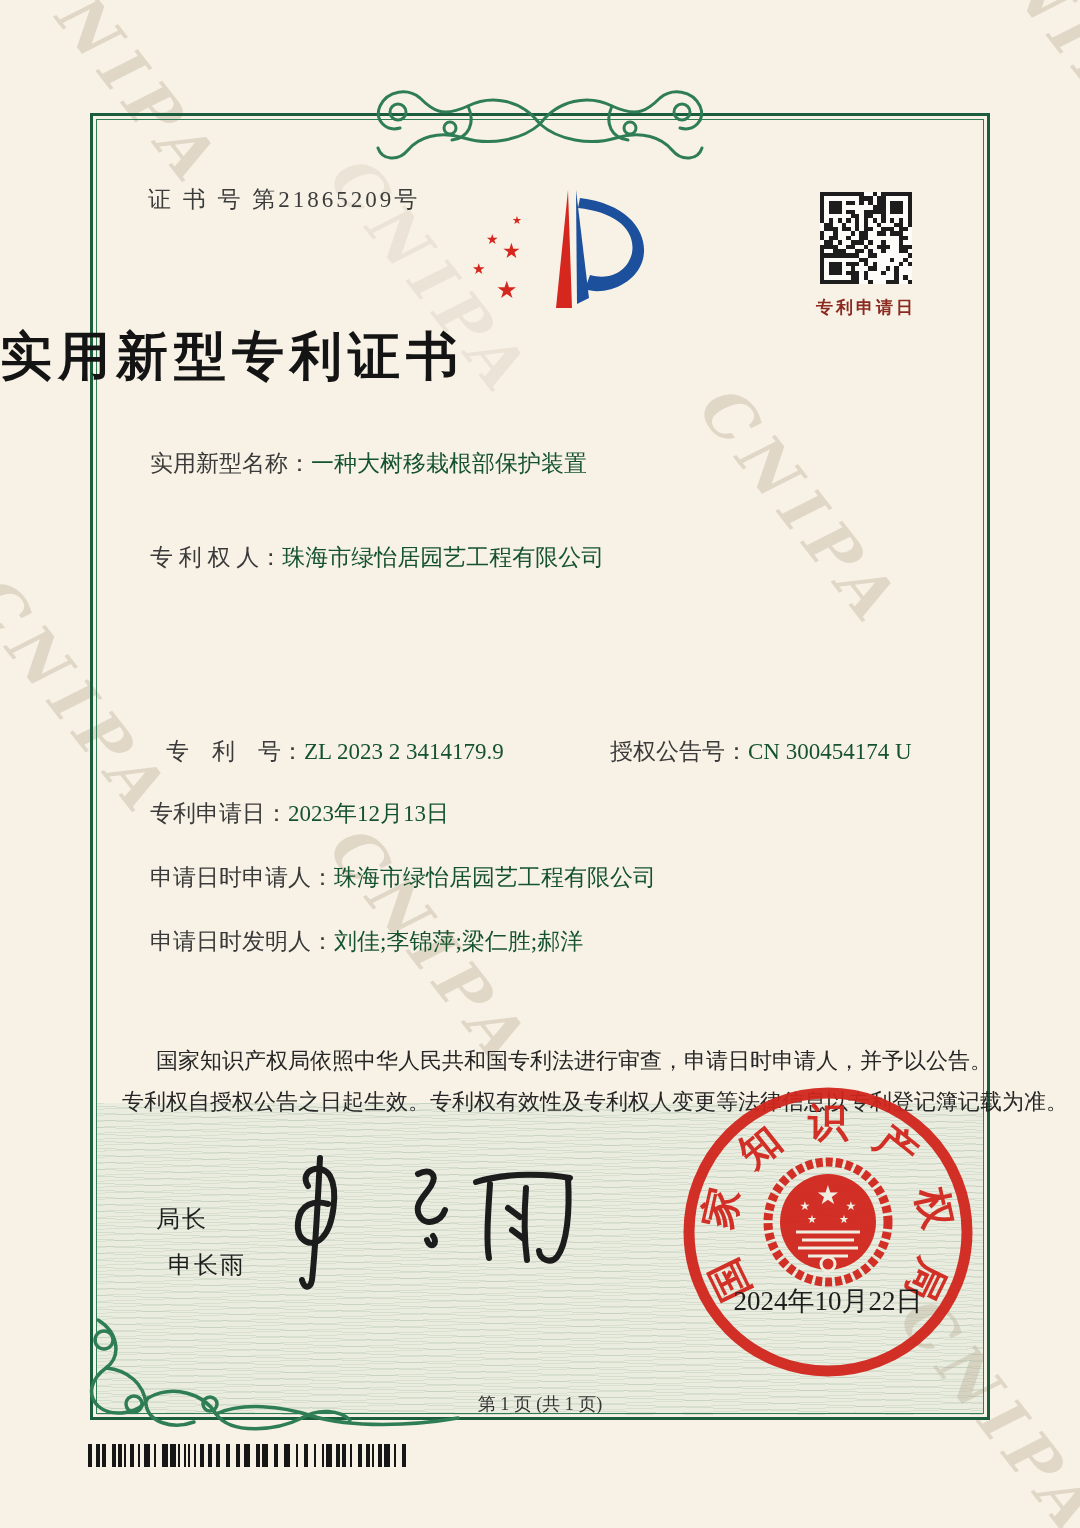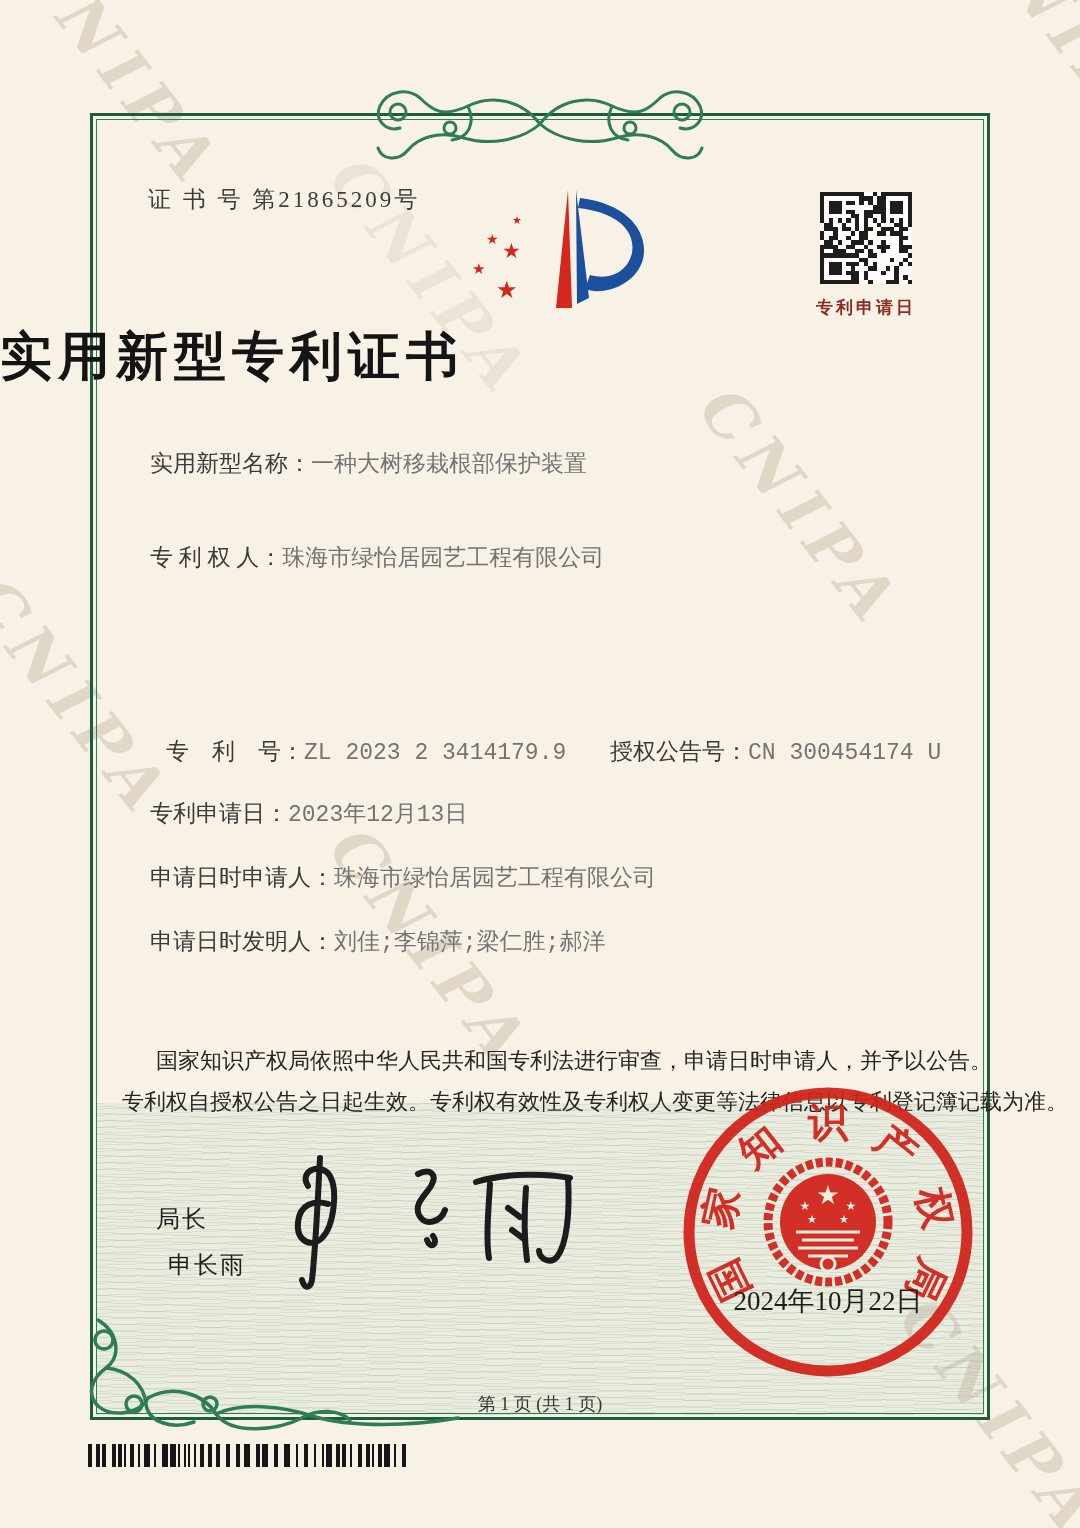--- a/index.html
+++ b/index.html
@@ -43,21 +43,21 @@
     display:grid;grid-template-columns:repeat(21,1fr);grid-template-rows:repeat(21,1fr);}
   .qr-box div{width:100%;height:100%;}
   .qr-box .b{background:#1d1d1d;}
   .qr-caption{left:800px;top:296px;width:132px;text-align:center;font-size:17px;
     letter-spacing:3px;color:#8a2a20;font-weight:bold;}
   .title{left:0;top:322px;width:1080px;text-align:left;font-size:52px;font-weight:bold;
     letter-spacing:6px;color:#141414;}
   
   .row{font-size:23px;color:#343434;}
   .row .lab{color:#3a3a3a;}
-  .row .val{color:#737373;font-family:Liberation Mono, monospace;}
+  .row .val{color:#14532d;}
   
   .statement{left:122px;top:1040px;width:836px;font-size:22px;line-height:41px;
     color:#262626;white-space:nowrap;}
   .statement .l1{margin-left:34px;}
   
   .sig-title{left:156px;top:1203px;font-size:24px;color:#1e1e1e;letter-spacing:2px;}
   .sig-name{left:168px;top:1249px;font-size:24px;color:#1e1e1e;letter-spacing:2px;}
   
   .page-info{left:0;top:1392px;width:1080px;text-align:center;font-size:18px;color:#333;}
   .barcode{position:absolute;left:88px;top:1444px;height:23px;display:flex;align-items:stretch;}

